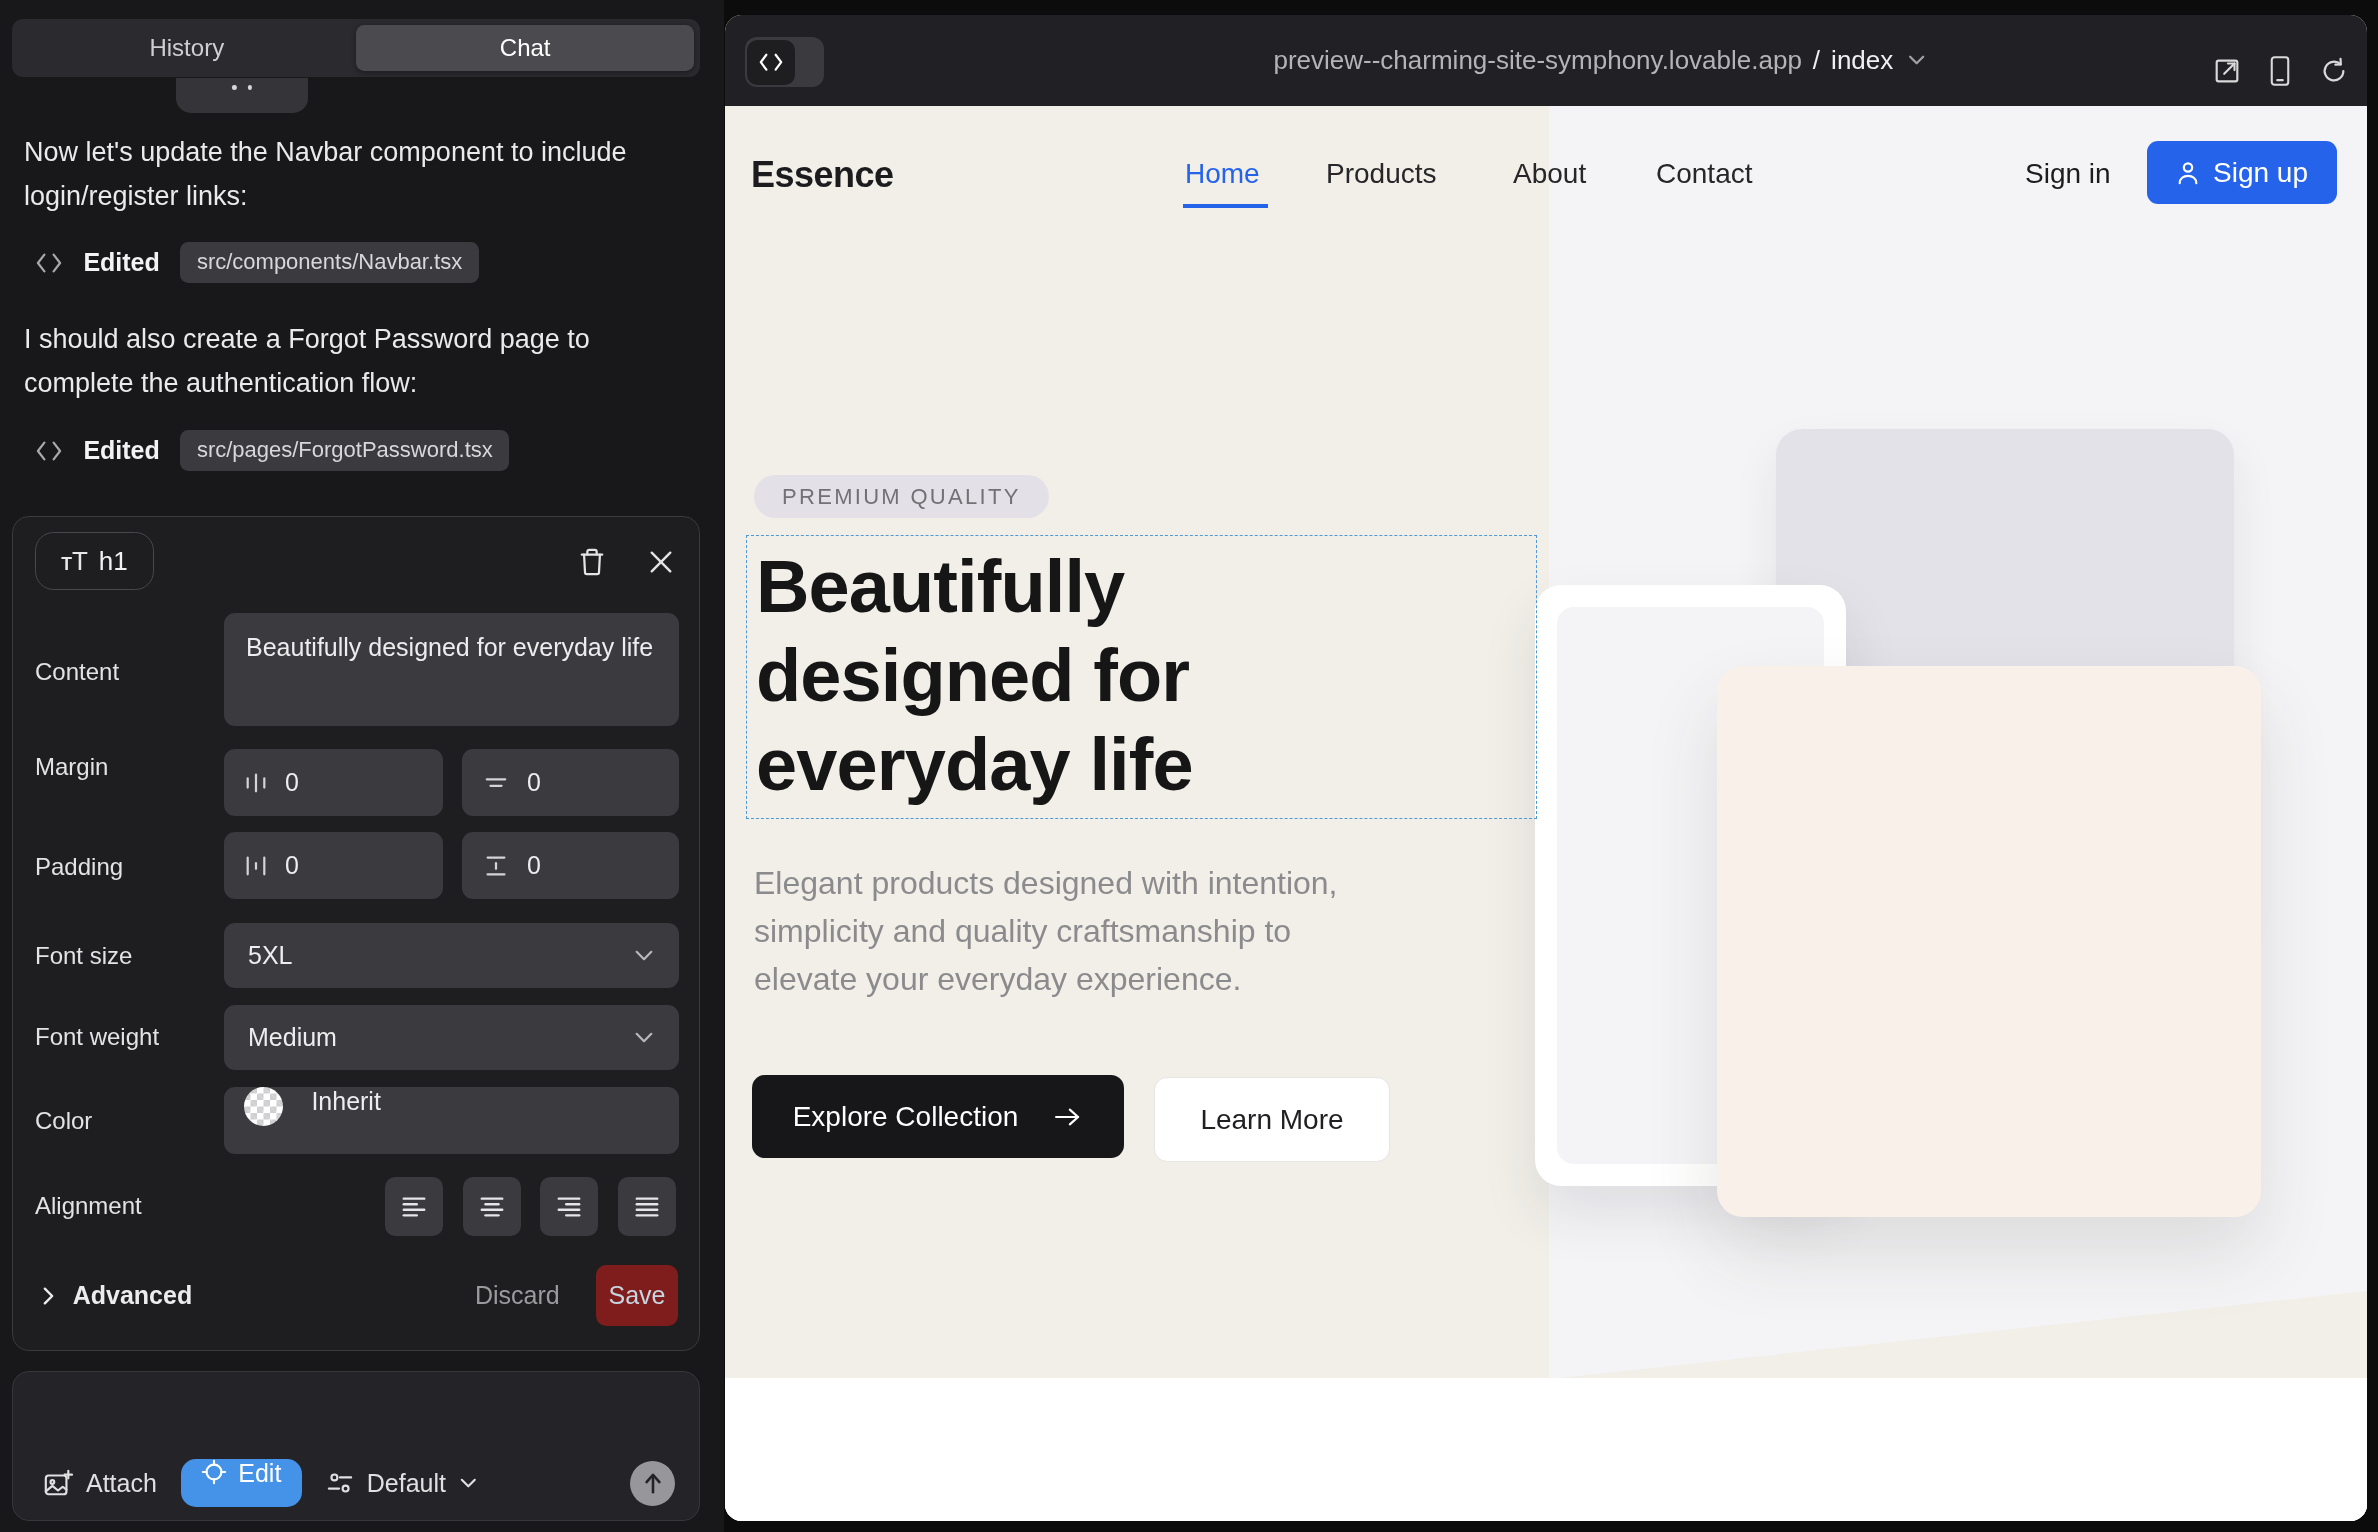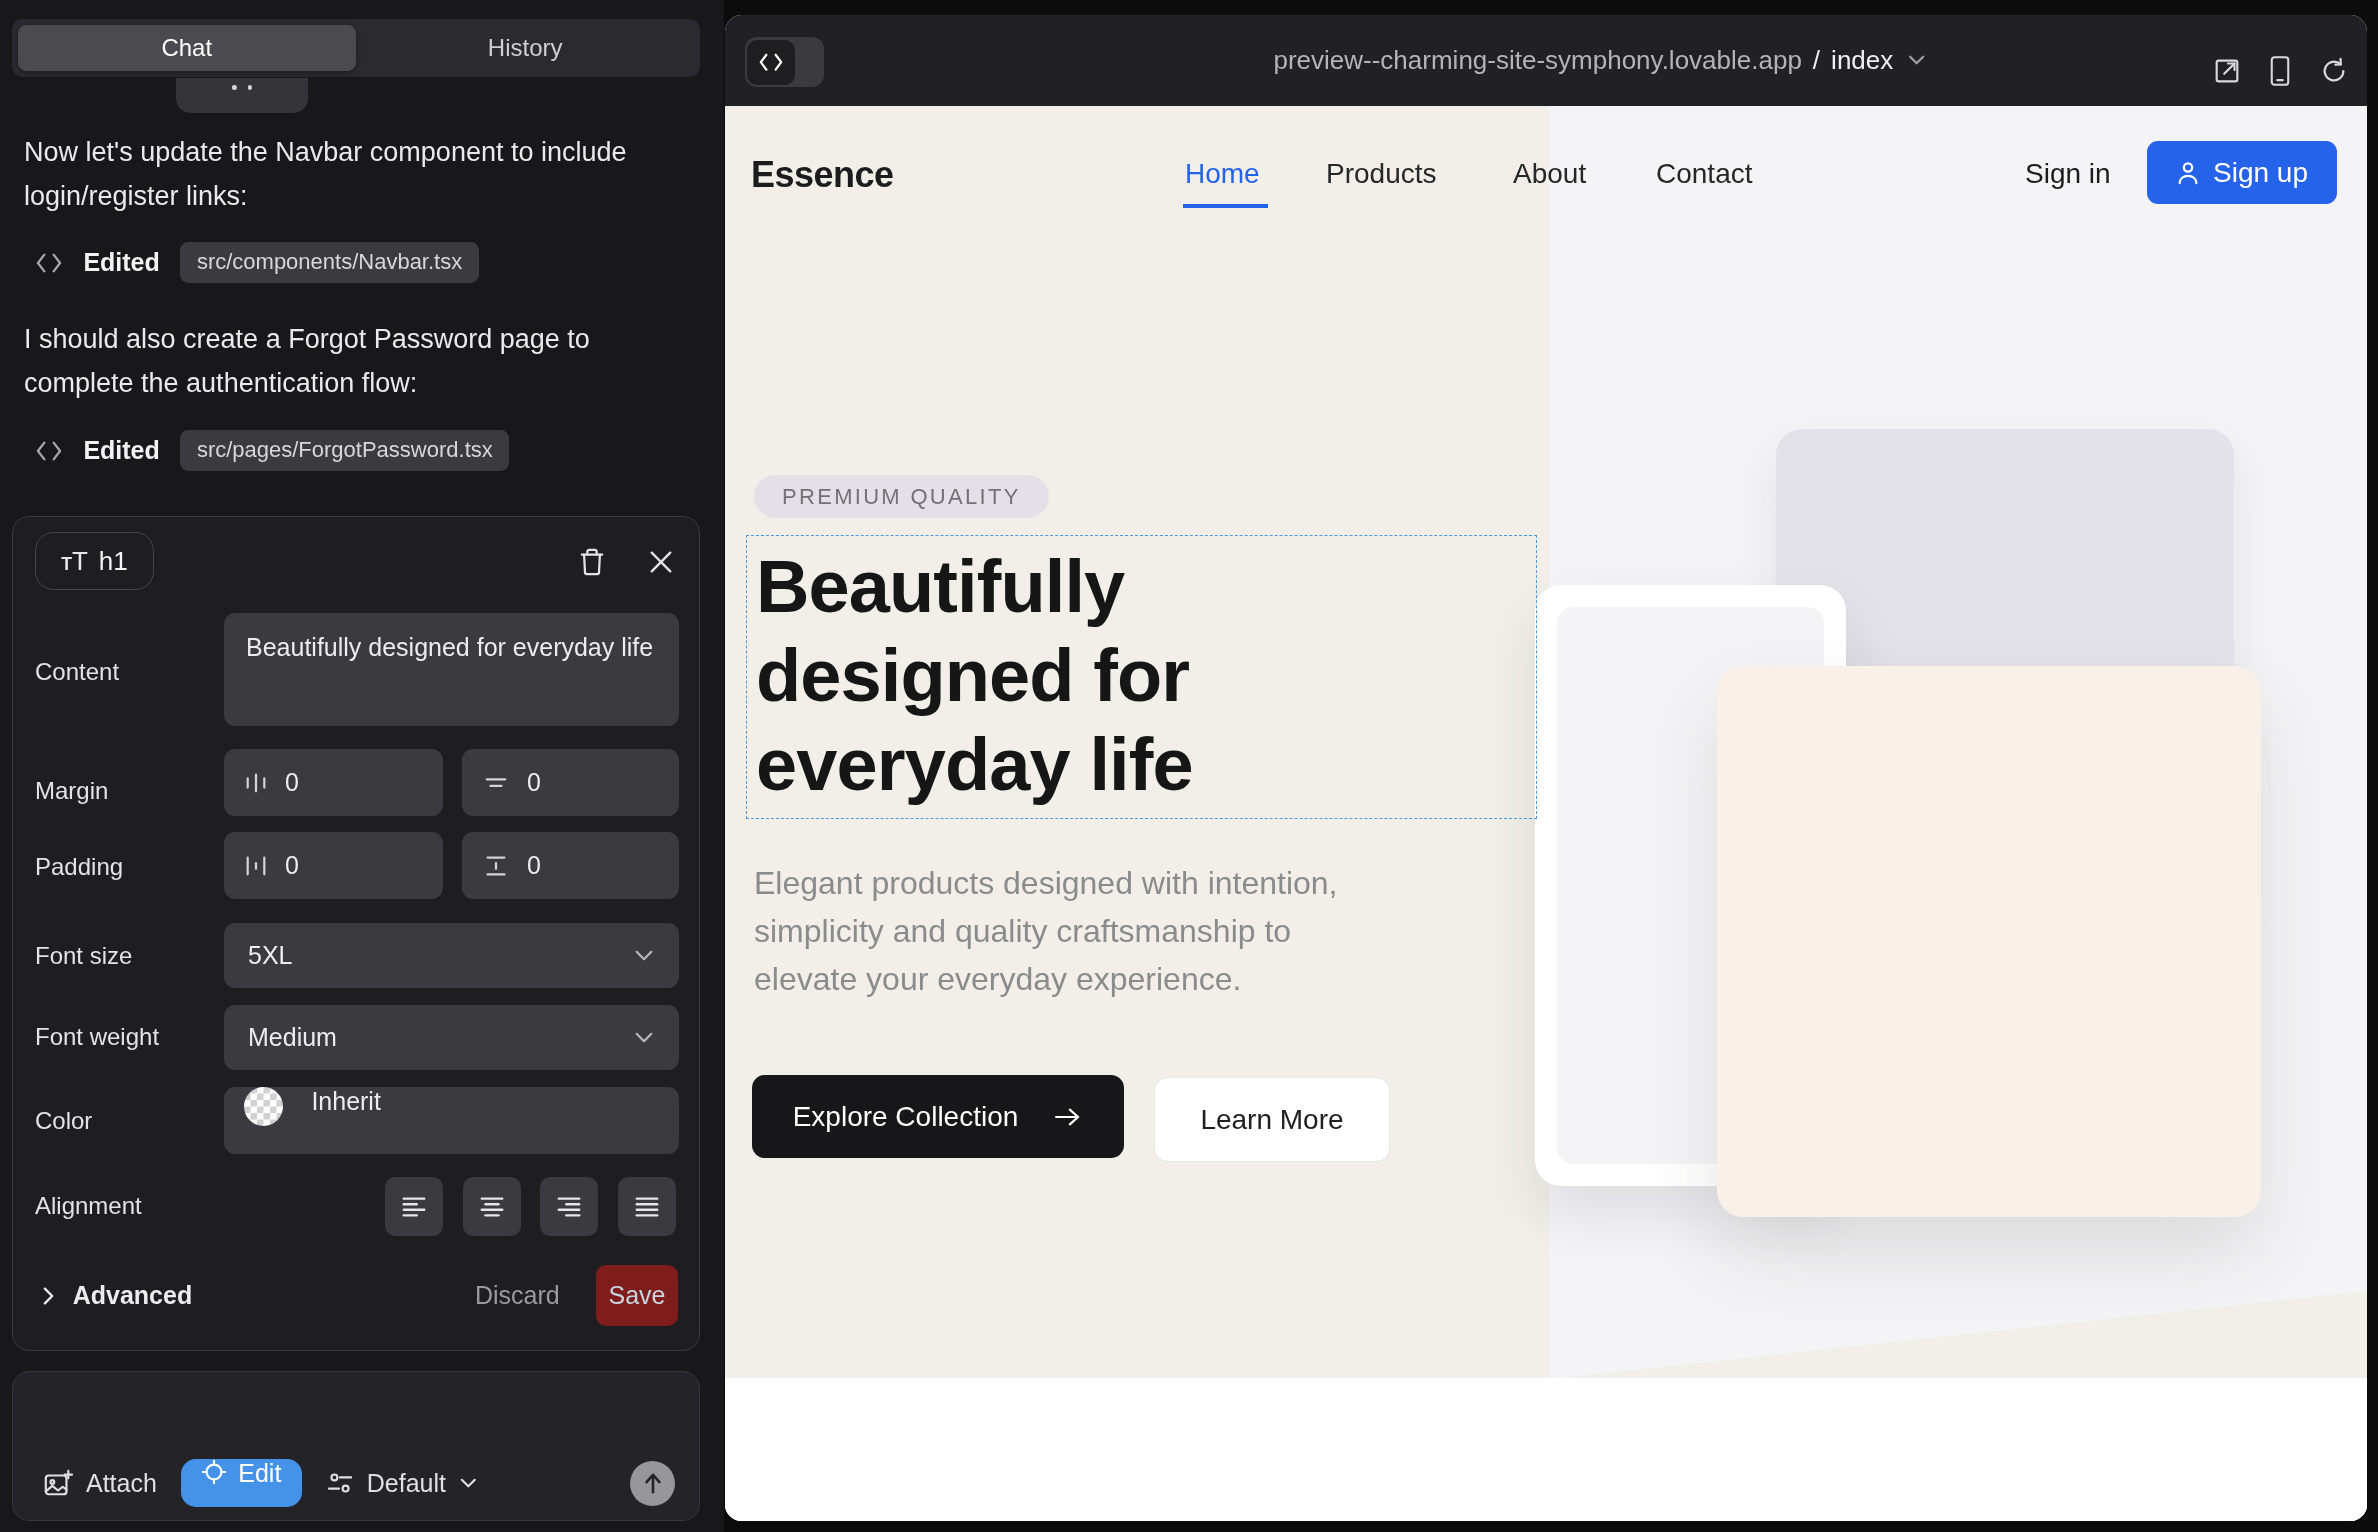--- a/index.html
+++ b/index.html
@@ -106,22 +106,22 @@
   svg { display:block; }
 </style>
 </head>
 <body>
 
 <div class="screen">
 
   <div class="sidebar">
 
     <div class="tabbar">
+      <div class="tab">History</div>
       <div class="tab active">Chat</div>
-      <div class="tab">History</div>
     </div>
     <div class="partial-pill">
       <span class="dots">
           <i></i>
           <i></i>
         </span>
     </div>
 
     <div class="chat-msg msg1">Now let's update the Navbar component to include login/register links:</div>
 
@@ -171,21 +171,21 @@
           <svg width="26" height="26" viewBox="0 0 28 28" stroke="currentColor" stroke-width="2.6" stroke-linecap="round">
               <line x1="4" y1="4" x2="24" y2="24"></line>
               <line x1="24" y1="4" x2="4" y2="24"></line>
             </svg>
         </span>
       </div>
 
       <div class="row-label" style="top:141px;">Content</div>
       <div class="field content-area">Beautifully designed for everyday life</div>
 
-      <div class="row-label" style="top:260px;text-align:right;">Margin</div>
+      <div class="row-label" style="top:236px;text-align:right;">Margin</div>
       <div class="field mini-input m1">
         <span>
           <svg width="24" height="28" viewBox="0 0 26 30" stroke="#d4d4d7" stroke-width="2.4" stroke-linecap="round">
               <line x1="4" y1="10" x2="4" y2="20"></line>
               <line x1="13" y1="6" x2="13" y2="24"></line>
               <line x1="22" y1="10" x2="22" y2="20"></line>
             </svg>
         </span>
         <span>0</span>
       </div>

